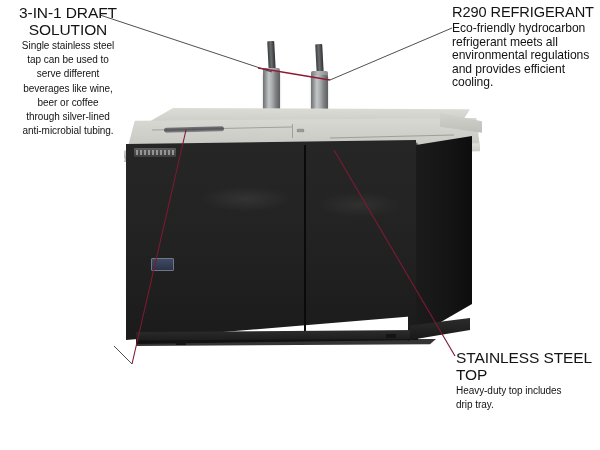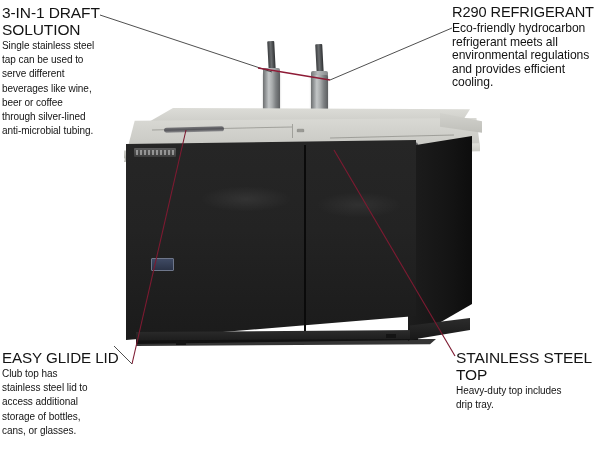--- a/index.html
+++ b/index.html
@@ -33,21 +33,21 @@
   }
   .callout .c-body {
     font-size: 10px;
     line-height: 14.2px;
     font-weight: 400;
     margin: 0;
     letter-spacing: -0.05px;
     white-space: pre-line;
   }
 
-  #callout-draft      { left: 2px;   top: 4px;   width: 132px; }
+  #callout-draft      { left: 2px;   top: 4px;   width: 132px; text-align: center; }
   #callout-r290       { left: 452px; top: 4px;   width: 150px; }
   #callout-r290 .c-title { font-size: 14.6px; }
   #callout-r290 .c-body  { font-size: 12.1px; line-height: 13.6px; }
   #callout-lid        { left: 2px;   top: 349px; width: 140px; }
   #callout-lid .c-title  { font-size: 15.2px; }
   #callout-top        { left: 456px; top: 349px; width: 146px; }
 
   
   #leaders {
     position: absolute;
@@ -270,28 +270,20 @@
 
   <div class="callout" id="callout-r290">
     <div class="c-title">R290 REFRIGERANT</div>
     <div class="c-body">Eco-friendly hydrocarbon
 refrigerant  meets all
 environmental regulations
 and provides efficient
 cooling.</div>
   </div>
 
-  <div class="callout" id="callout-lid">
-    <div class="c-title">EASY GLIDE LID</div>
-    <div class="c-body">Club top has
-stainless steel lid to
-access additional
-storage of bottles,
-cans, or glasses.</div>
-  </div>
 
   <div class="callout" id="callout-top">
     <div class="c-title">STAINLESS STEEL
 TOP</div>
     <div class="c-body">Heavy-duty top includes
 drip tray.</div>
   </div>
 
 </div>
 

